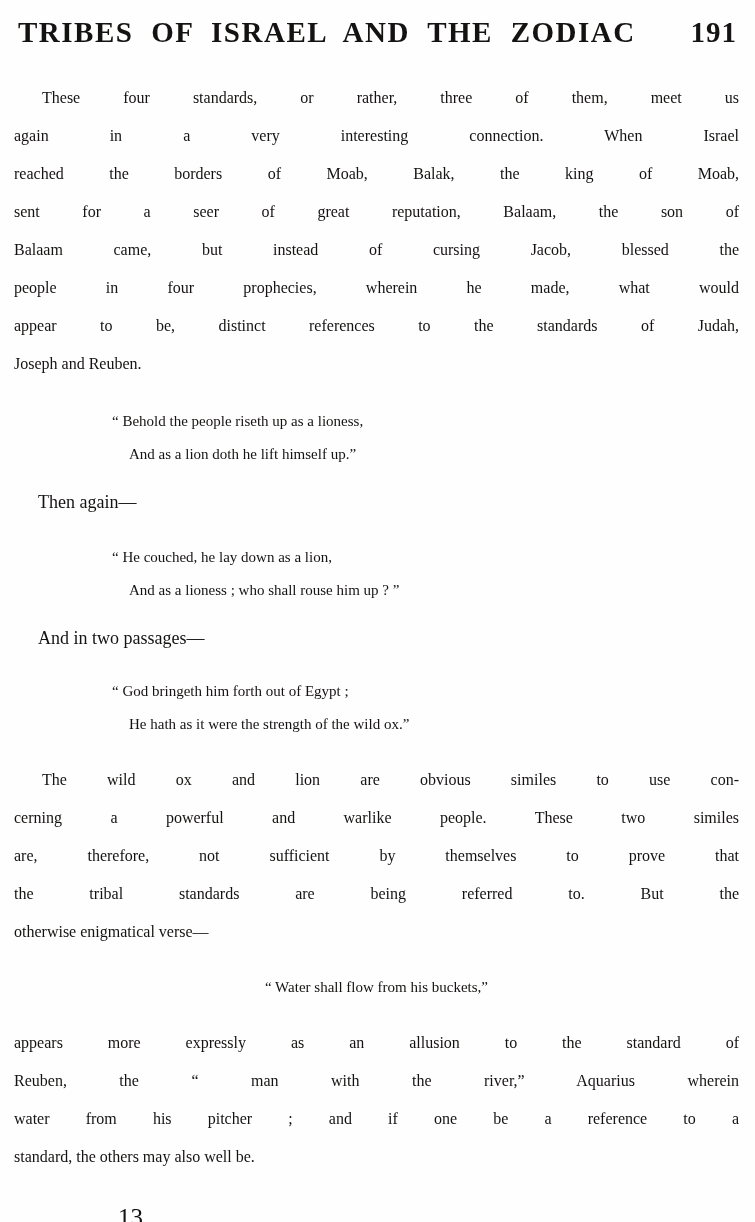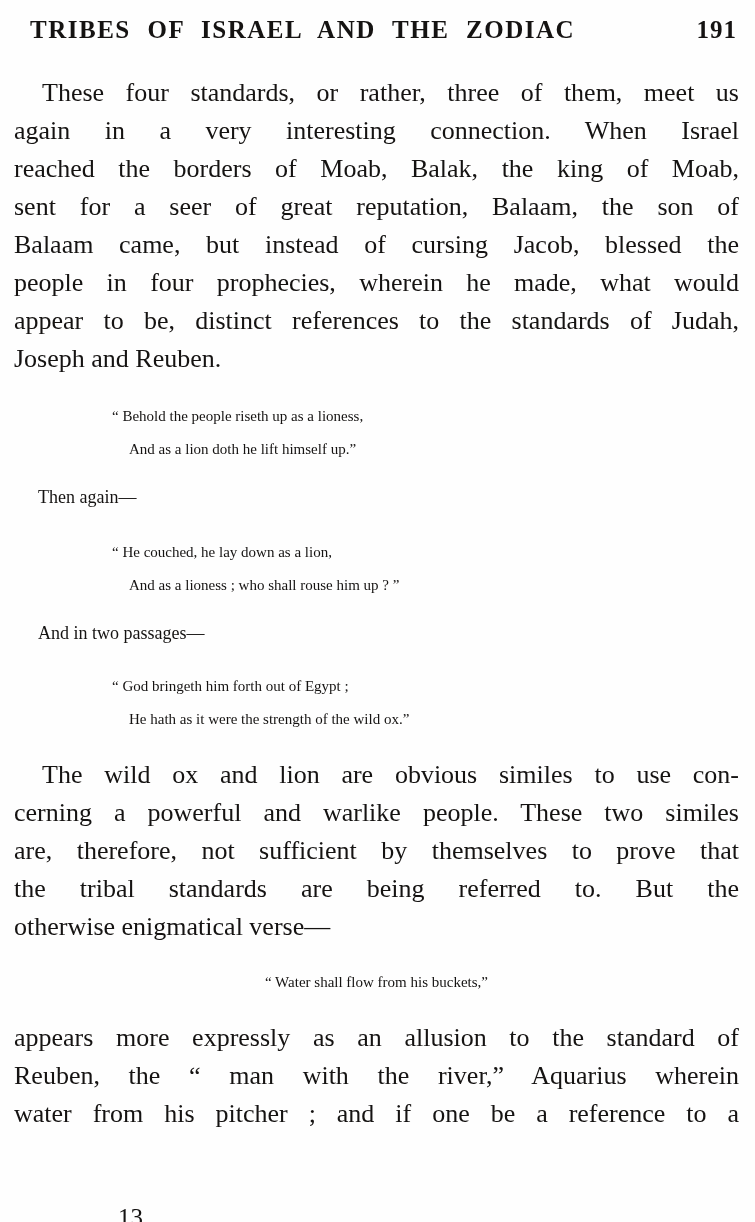--- a/index.html
+++ b/index.html
@@ -16,35 +16,35 @@
     color: #151312;
     font-family: "Liberation Serif", "DejaVu Serif", serif;
     padding: 14px 16px 0 14px;
     overflow: hidden;
   }
   
   .running-head {
     display: flex;
     justify-content: space-between;
     align-items: baseline;
-    font-size: 25px;
+    font-size: 29px;
     font-weight: bold;
     letter-spacing: 1.5px;
     word-spacing: 9px;
-    margin: 2px 2px 0 16px;
+    margin: 2px 2px 0 4px;
     white-space: nowrap;
   }
   .running-head .pagenum {
     font-weight: bold;
     letter-spacing: 1px;
     margin-left: 12px;
   }
   
   .para {
-    font-size: 26px;
+    font-size: 16px;
     line-height: 38px;
   }
   .para .tline {
     text-align: justify;
     text-align-last: justify;
     white-space: normal;
   }
   .para .tline-last {
     text-align-last: left;
   }
@@ -138,17 +138,18 @@
       <div class="tline">the tribal standards are being referred to.  But the</div>
       <div class="tline tline-last">otherwise enigmatical verse—</div>
     </div>
 
   <div class="verse verse4">“ Water shall flow from his buckets,”</div>
 
   <div class="para para3">
       <div class="tline">appears more expressly as an allusion to the standard of</div>
       <div class="tline">Reuben, the “ man with the river,” Aquarius wherein</div>
       <div class="tline">water from his pitcher ; and if one be a reference to a</div>
+      <div class="tline tline-last">standard, the others may also well be.</div>
     </div>
 
   <div class="signature">13</div>
 
 </div>
 
 </body></html>

